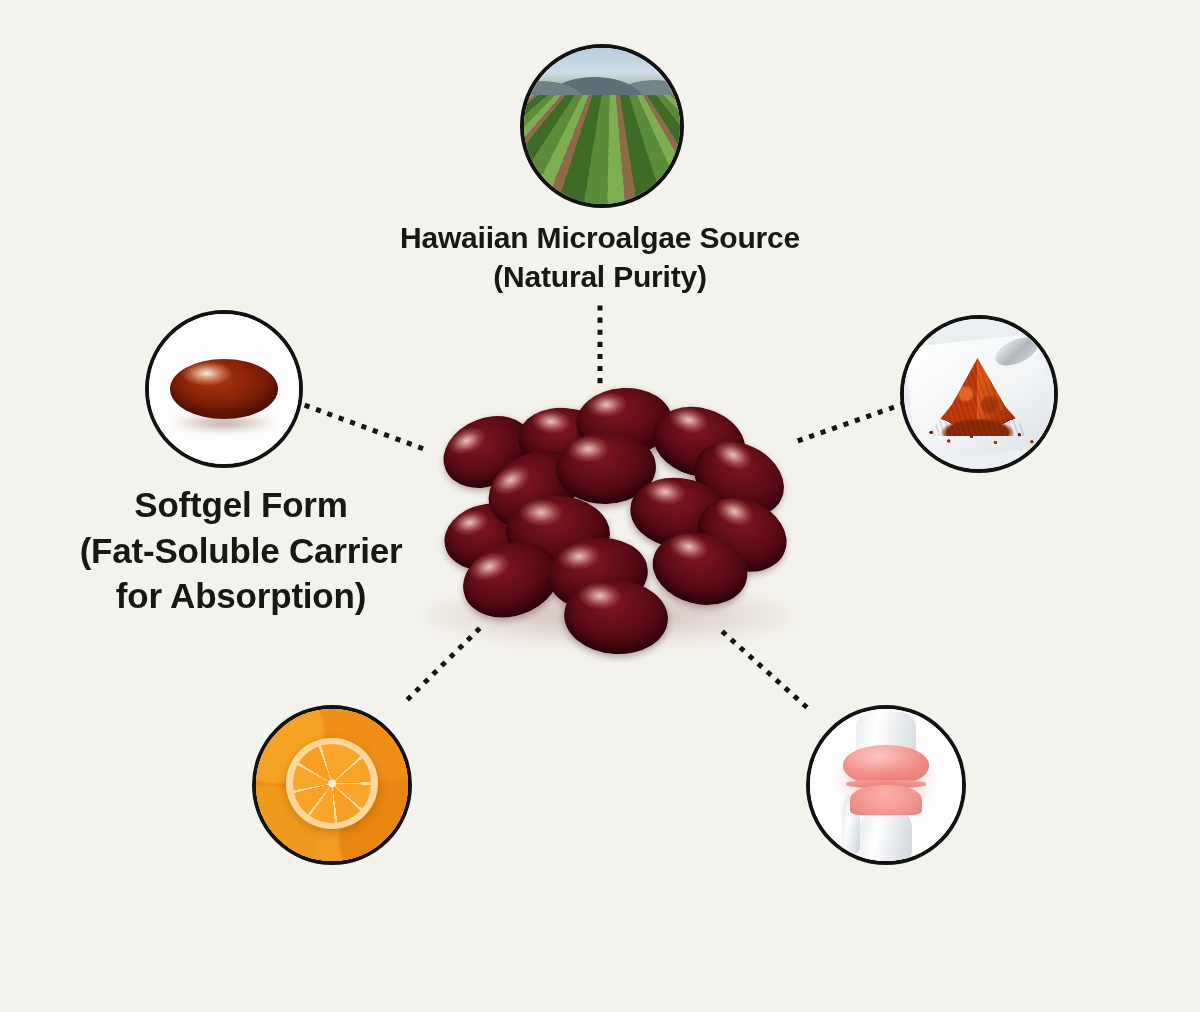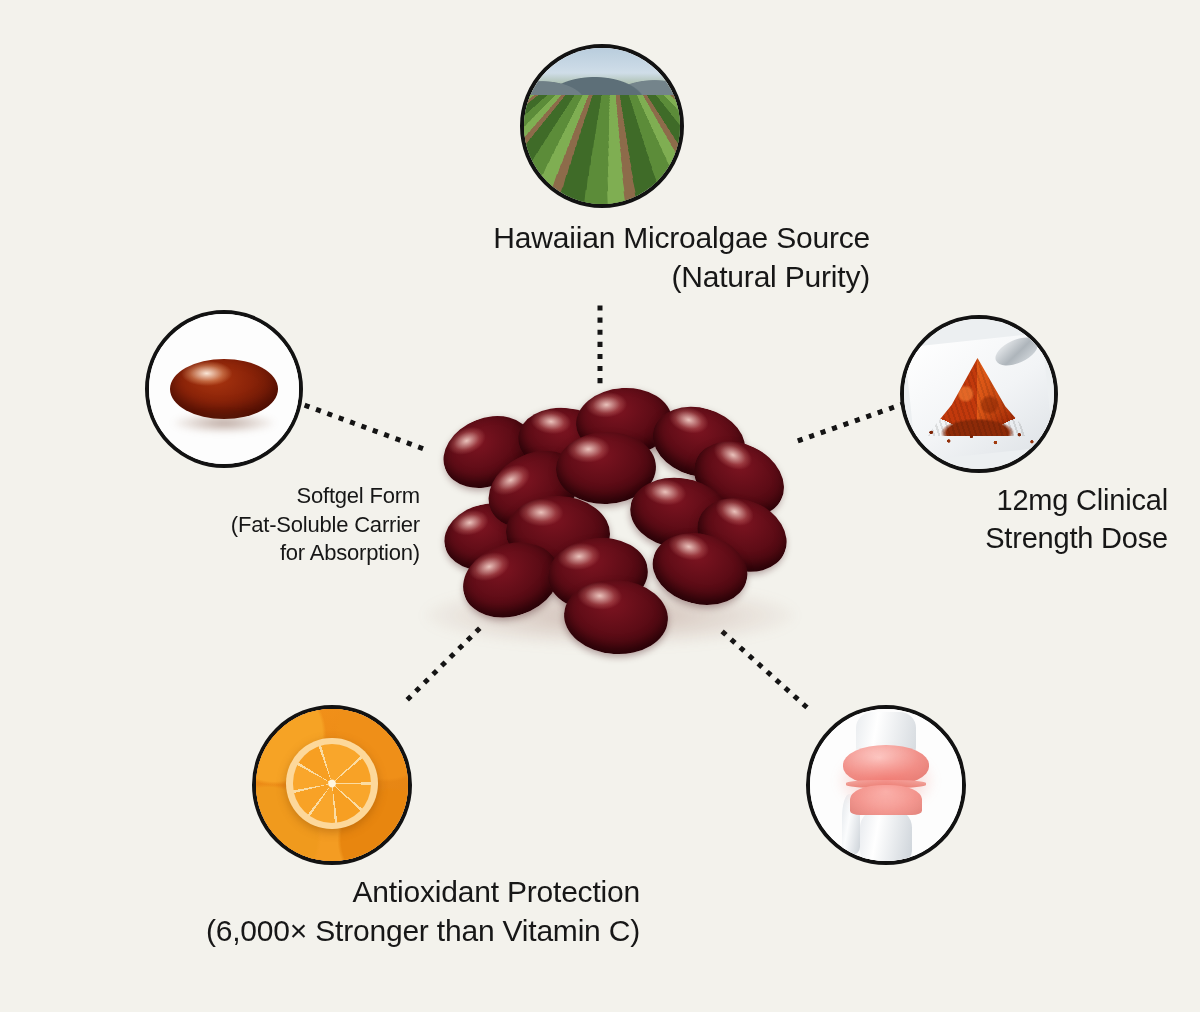--- a/index.html
+++ b/index.html
@@ -198,25 +198,25 @@
     background:
       radial-gradient(ellipse 30% 26% at 33% 23%, rgba(255,225,215,.85) 0%, rgba(235,150,140,.28) 48%, transparent 72%),
       radial-gradient(ellipse 78% 86% at 44% 32%, #7d1421 0%, #5e0c16 48%, #350309 100%);
     box-shadow:inset 0 -6px 12px rgba(25,0,4,.72), 0 3px 7px rgba(60,12,18,.35);
   }
 
   
   .caption {
     position:absolute;
     color:#171717;
-    text-align:right;
+    text-align:center;
     line-height:1.30;
     letter-spacing:-.2px;
     white-space:pre-line;
-    font-weight:400;
+    font-weight:700;
   }
 </style>
 </head>
 <body>
 
 <div id="stage">
 
   <svg class="lines" width="1200" height="1012" viewBox="0 0 1200 1012">
     <g stroke="#141414" stroke-width="5" stroke-linecap="square" stroke-dasharray="0.1 12" fill="none">
       <line x1="600" y1="308" x2="600" y2="392"></line>
@@ -254,46 +254,42 @@
   </div>
   <div class="caption" style="left:330px; top:218px; width:540px; font-size:30px;">Hawaiian Microalgae Source
 (Natural Purity)</div>
 
   <div class="badge" style="left:145px; top:310px; width:158px; height:158px;">
     <div class="art art-softgel">
       <div class="sg-pill"></div>
       <div class="sg-shadow"></div>
     </div>
   </div>
-  <div class="caption" style="left:30px; top:482px; width:390px; font-size:22px;">Softgel Form
+  <div class="caption" style="left:46px; top:482px; width:390px; font-size:35px;">Softgel Form
 (Fat-Soluble Carrier
 for Absorption)</div>
 
   <div class="badge" style="left:900px; top:315px; width:158px; height:158px;">
     <div class="art art-powder">
       <div class="plate"></div>
       <div class="spoon-handle"></div>
       <div class="spoon-bowl"></div>
       <div class="powder-heap"></div>
       <div class="powder-dust"></div>
     </div>
   </div>
-  <div class="caption" style="left:848px; top:482px; width:320px; font-size:29px;">12mg Clinical
-Strength Dose</div>
 
   <div class="badge" style="left:252px; top:705px; width:160px; height:160px;">
     <div class="art art-oranges">
       <div class="or-back"></div>
       <div class="or-half">
         <div class="or-flesh"></div>
       </div>
     </div>
   </div>
-  <div class="caption" style="left:30px; top:872px; width:610px; font-size:30px;">Antioxidant Protection
-(6,000× Stronger than Vitamin C)</div>
 
   <div class="badge" style="left:806px; top:705px; width:160px; height:160px;">
     <div class="art art-knee">
       <div class="bone-femur"></div>
       <div class="bone-fibula"></div>
       <div class="bone-shin"></div>
       <div class="bone-femur-head"></div>
       <div class="bone-gap"></div>
       <div class="bone-tibia"></div>
       <div class="knee-glow"></div>

